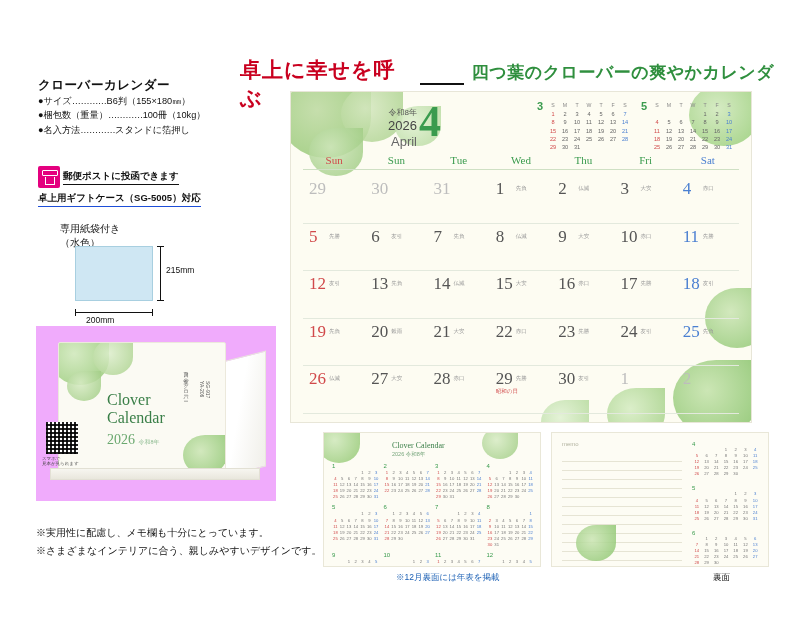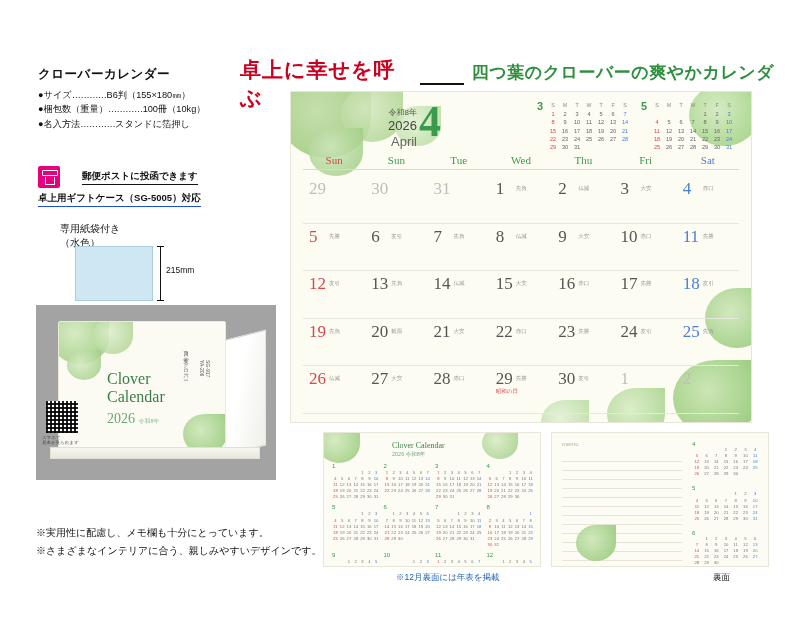--- a/index.html
+++ b/index.html
@@ -17,33 +17,33 @@
   }
   
   .spec {
     position:absolute; left:38px; top:62px; width:230px;
   }
   .spec-code {
     font-size:17px; font-weight:bold; color:#111; letter-spacing:.5px;
     border-bottom:1.5px solid #111; padding-bottom:2px; width:215px;
   }
   .spec-title {
-    font-size:12.5px; font-weight:bold; color:#111; margin-top:4px; letter-spacing:.5px;
-  }
-  .spec-list { margin-top:5px; }
+    font-size:12.5px; font-weight:bold; color:#111; margin-top:15px; letter-spacing:.5px;
+  }
+  .spec-list { }
   .spec-row {
     font-size:9.2px; color:#111; line-height:1.55; white-space:nowrap;
   }
   .spec-row.pink { color:#e4007f; }
   .dots { letter-spacing:-0.5px; }
 
   
   .post-box {
     position:absolute; left:38px; top:166px; width:200px;
-    display:flex; align-items:center; gap:22px;
+    display:flex; align-items:center; gap:3px;
   }
   .post-icon {
     width:22px; height:22px; background:#e4007f; border-radius:2px;
     position:relative; flex:0 0 auto;
   }
   .post-icon:before{
     content:""; position:absolute; left:4px; top:4px; width:14px; height:4px;
     border:1px solid #fff; border-radius:1px;
   }
   .post-icon:after{
@@ -156,22 +156,22 @@
   }
   .day .n { font-size:17px; color:#555; font-family:"Liberation Serif", serif; }
   .day.sun .n { color:#d1494a; }
   .day.sat .n { color:#4a7fd1; }
   .day.out .n { color:#bdbdbd; }
   .day .r { font-size:5.5px; color:#999; position:absolute; left:26px; top:9px; }
   .day .ev { font-size:5.5px; color:#d1494a; position:absolute; left:6px; top:22px; }
 
   
   .photo {
-    position:absolute; left:36px; top:305px; width:240px; height:175px;
-    background:#a3a3a3;
+    position:absolute; left:36px; top:326px; width:240px; height:175px;
+    background:#f0abfc;
   }
   .stand-front {
     position:absolute; left:22px; top:16px; width:168px; height:128px;
     background:#fbfaf3; border:1px solid #ece9dc; border-radius:2px;
     overflow:hidden;
   }
   .stand-leg {
     position:absolute; left:186px; top:30px; width:44px; height:116px;
     background:linear-gradient(100deg,#ffffff 40%, #f0efe9 100%);
     border:1px solid #e8e6dc;

